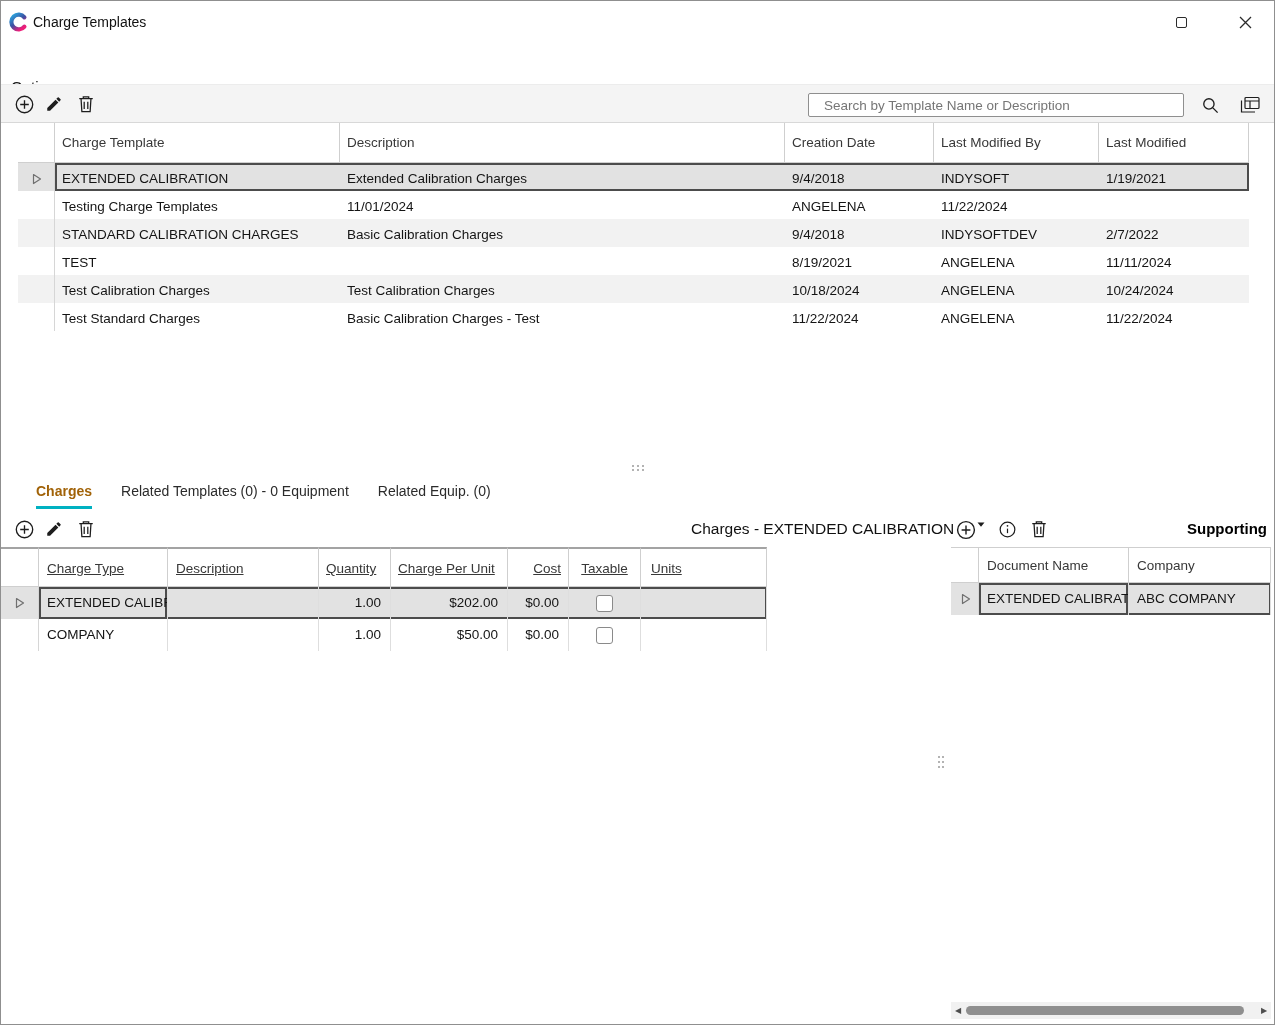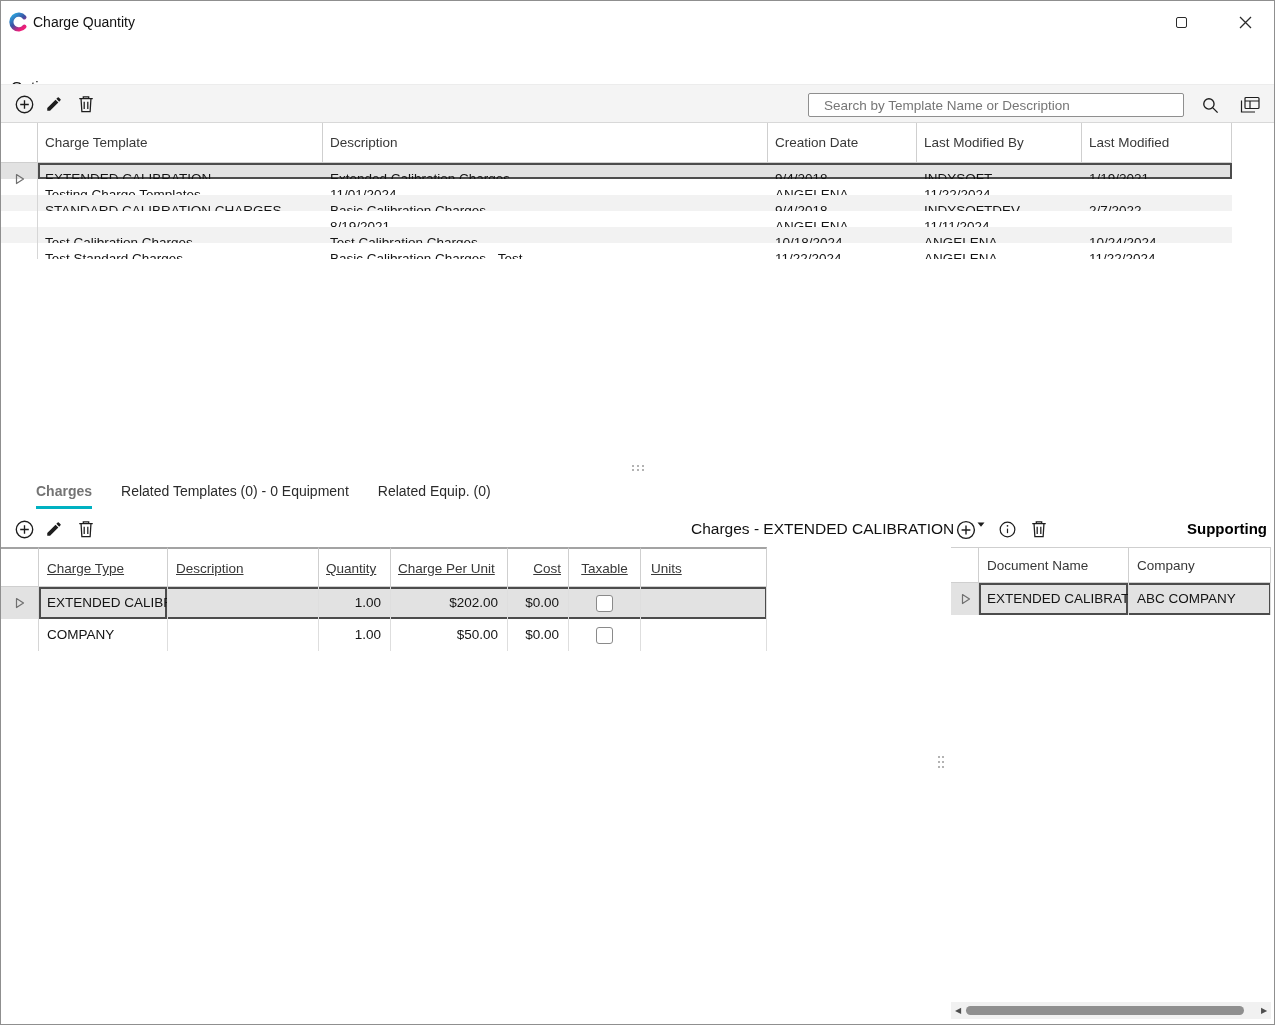--- a/index.html
+++ b/index.html
@@ -24,42 +24,42 @@
   
   .toolbar-top { position: absolute; left: 0; top: 83px; right: 0; height: 39px; background: #f4f4f4; border-top: 1px solid #ececec; border-bottom: 1px solid #d8d8d8; }
   .icon-btn { position: absolute; width: 30px; height: 32px; display: flex; align-items: center; justify-content: center; background: transparent; border: none; cursor: pointer; padding: 0; }
   .search-input {
     position: absolute; left: 807px; top: 8px; width: 376px; height: 24px;
     border: 1px solid #8f8f8f; border-radius: 2px; padding: 0 15px;
     font-family: "Liberation Sans", sans-serif; font-size: 13.5px; color: #222; background: #fff;
   }
   .search-input::placeholder { color: #767676; }
   
-  .tgrid { position: absolute; left: 0; top: 122px; width: 1231px; }
+  .tgrid { position: absolute; left: 17px; top: 122px; width: 1231px; }
   .tgrid-header { display: grid; grid-template-columns: 37px 285px 445px 149px 165px 150px; height: 40px; background: #fff; }
   .hc { border-right: 1px solid #cfcfcf; border-bottom: 1px solid #cfcfcf; line-height: 39px; padding-left: 7px; font-size: 13.5px; color: #383838; white-space: nowrap; overflow: hidden; cursor: pointer; }
-  .t-row { display: flex; height: 16px; width: 1231px; background: #fff; cursor: pointer; }
+  .t-row { display: flex; height: 28px; width: 1231px; background: #fff; cursor: pointer; }
   .t-row.stripe { background: #f2f2f2; }
   .t-row.sel { background: #e2e2e2; }
   .ind { flex: none; border-right: 1px solid #d6d6d6; position: relative; }
   .t-row .ind { width: 37px; }
   .ind svg { position: absolute; left: 14px; top: 10px; }
   .t-row .cells { flex: 1; display: grid; grid-template-columns: 285px 445px 149px 165px 150px; }
   .t-row.sel .cells { box-shadow: inset 0 0 0 2px #4c4c4c; }
   .c { line-height: 32px; padding-left: 7px; font-size: 13.5px; color: #141414; white-space: nowrap; overflow: hidden; }
   
   .hsplit { position: absolute; left: 0; top: 458px; right: 0; height: 18px; cursor: row-resize; }
   .hsplit-dots { position: absolute; left: 630px; top: 5px; width: 14px; height: 8px; display: grid; grid-template-columns: repeat(3,1fr); grid-template-rows: repeat(2,1fr); }
   .vsplit { position: absolute; left: 932px; top: 546px; width: 16px; height: 452px; cursor: col-resize; }
   .vsplit-dots { position: absolute; left: 4px; top: 208px; width: 8px; height: 14px; display: grid; grid-template-columns: repeat(2,1fr); grid-template-rows: repeat(3,1fr); }
   .dot { width: 2px; height: 2px; border-radius: 50%; background: #9a9a9a; margin: auto; }
   
   .tabs { position: absolute; left: 0; top: 478px; right: 0; height: 30px; display: flex; gap: 29px; padding-left: 35px; }
   .tab { font-size: 14px; color: #2b2b2b; line-height: 24px; padding-bottom: 3px; cursor: pointer; white-space: nowrap; }
-  .tab.active { font-weight: bold; color: #737373; border-bottom: 3px solid #00b1c1; }
+  .tab.active { font-weight: bold; color: #a16207; border-bottom: 3px solid #00b1c1; }
   
   .toolbar-bottom { position: absolute; left: 0; top: 510px; right: 0; height: 36px; background: #fff; }
   .charges-title { position: absolute; left: 690px; top: 0; line-height: 36px; font-size: 15.5px; color: #111; white-space: nowrap; }
   .supporting-title { position: absolute; right: 7px; top: 0; line-height: 36px; font-size: 15px; font-weight: bold; color: #000; white-space: nowrap; }
   
   .cgrid { position: absolute; left: 0; top: 546px; width: 766px; }
   .cgrid-header { display: grid; grid-template-columns: 38px 129px 151px 72px 117px 61px 72px 126px; height: 40px; background: #fff; }
   .cgrid-header .hc { border-top: 2px solid #a3a3a3; text-decoration: underline; }
   .c-row { display: flex; height: 32px; width: 766px; background: #fff; cursor: pointer; }
   .c-row.sel { background: #e2e2e2; }
@@ -102,21 +102,21 @@
     <svg class="app-logo" viewBox="0 0 24 24">
       <defs>
         <linearGradient id="lg1" x1="0" y1="0" x2="0.7" y2="1">
           <stop offset="0" stop-color="#29abe2"></stop>
           <stop offset="0.55" stop-color="#3d4fa1"></stop>
           <stop offset="1" stop-color="#ed1e79"></stop>
         </linearGradient>
       </defs>
       <path d="M18.5 6.5 A 8.8 8.8 0 1 0 18.5 17.5" fill="none" stroke="url(#lg1)" stroke-width="5" stroke-linecap="round"></path>
     </svg>
-    <span class="window-title">Charge Quantity</span>
+    <span class="window-title">Charge Templates</span>
     <button class="win-btn btn-max">
       <span class="max-glyph"></span>
     </button>
     <button class="win-btn btn-close">
       <svg width="13" height="13" viewBox="0 0 13 13">
         <path d="M1 1 L12 12 M12 1 L1 12" stroke="#2b2b2b" stroke-width="1.3"></path>
       </svg>
     </button>
   </div>
 
@@ -202,20 +202,21 @@
         <div class="c">Basic Calibration Charges</div>
         <div class="c">9/4/2018</div>
         <div class="c">INDYSOFTDEV</div>
         <div class="c">2/7/2022</div>
       </div>
     </div>
 
     <div class="t-row">
       <div class="ind"></div>
       <div class="cells">
+        <div class="c">TEST</div>
         <div class="c"></div>
         <div class="c">8/19/2021</div>
         <div class="c">ANGELENA</div>
         <div class="c">11/11/2024</div>
       </div>
     </div>
 
     <div class="t-row stripe">
       <div class="ind"></div>
       <div class="cells">

